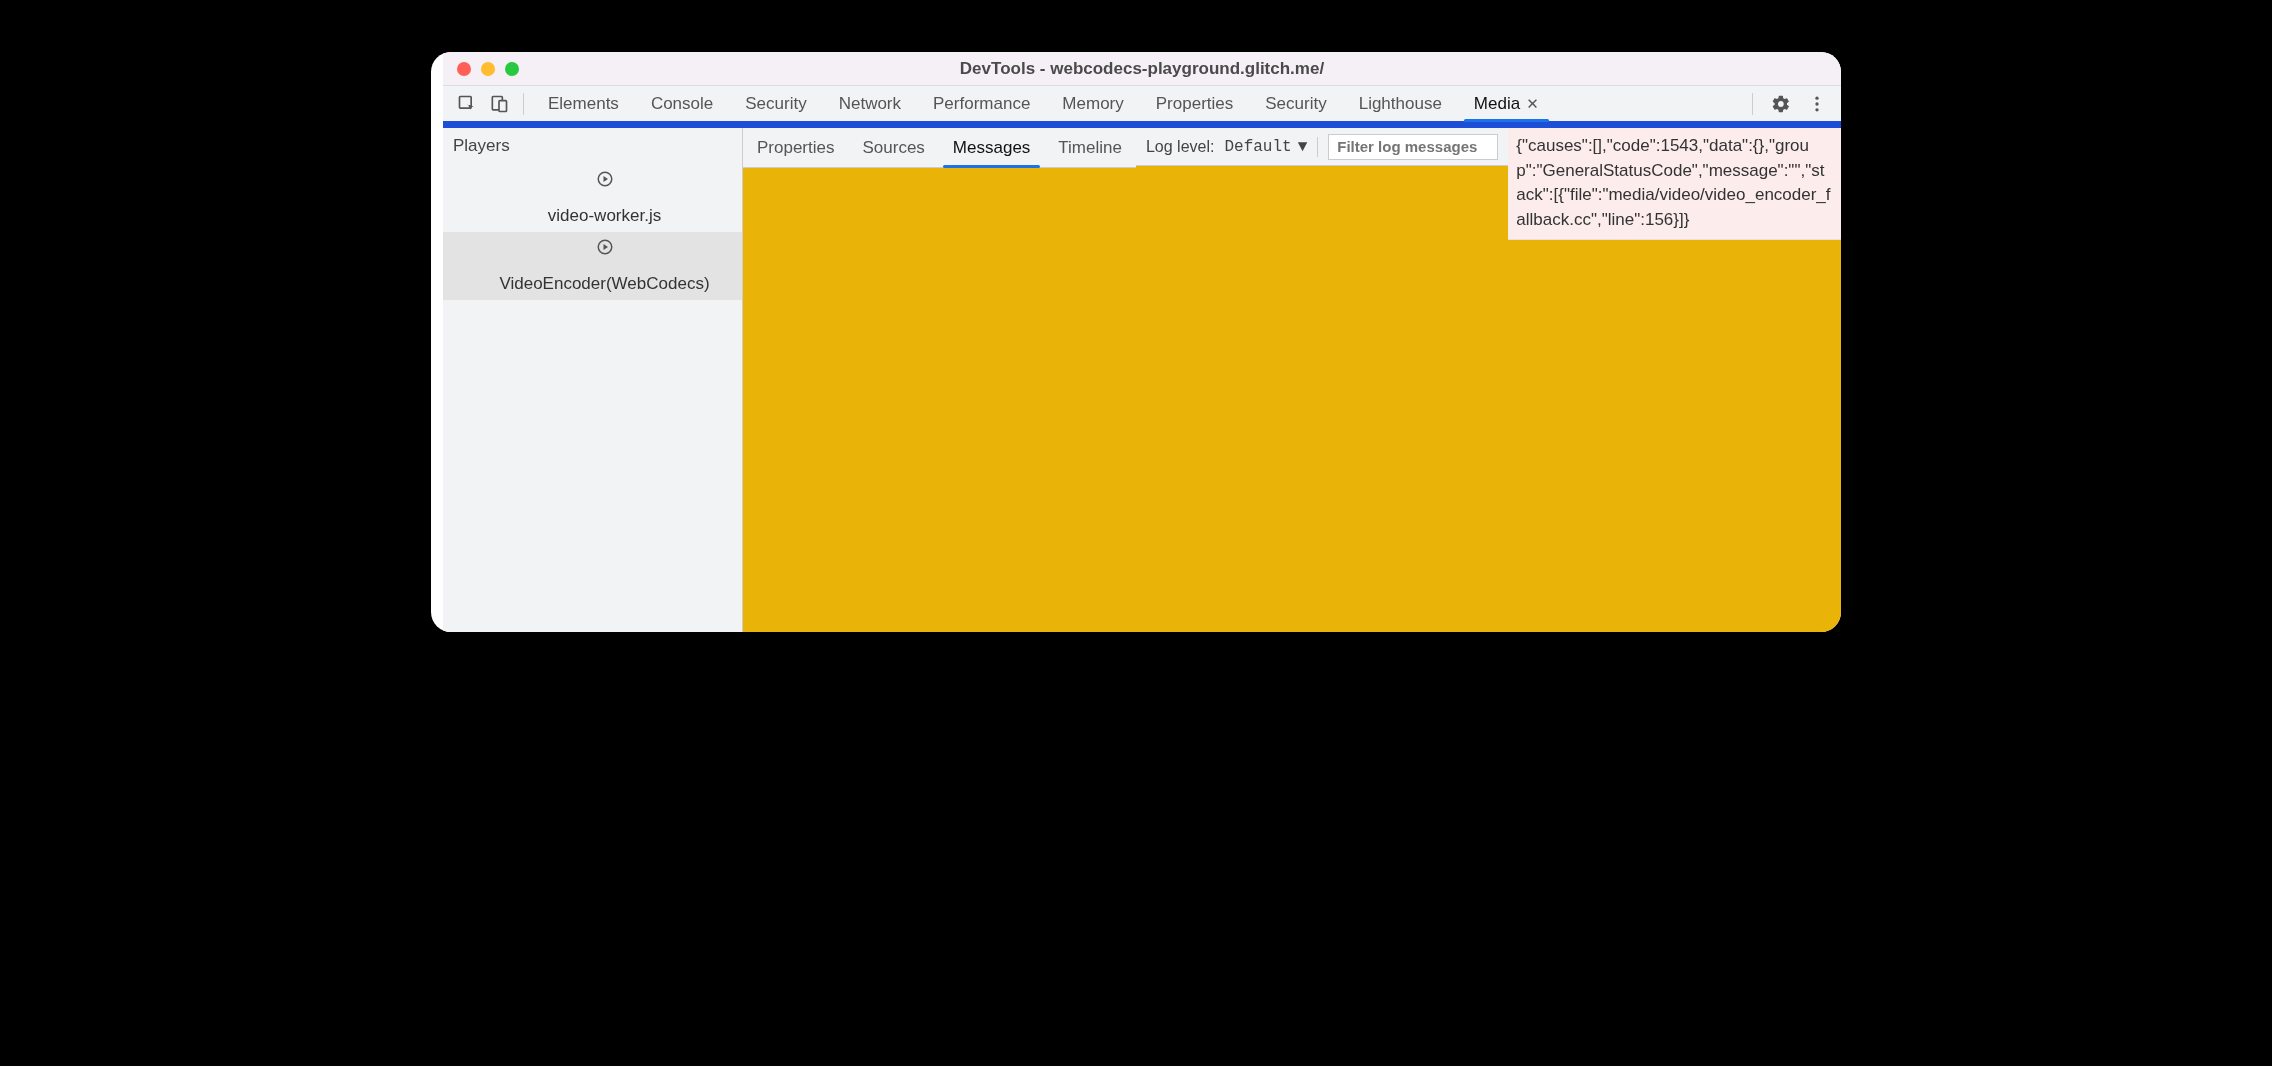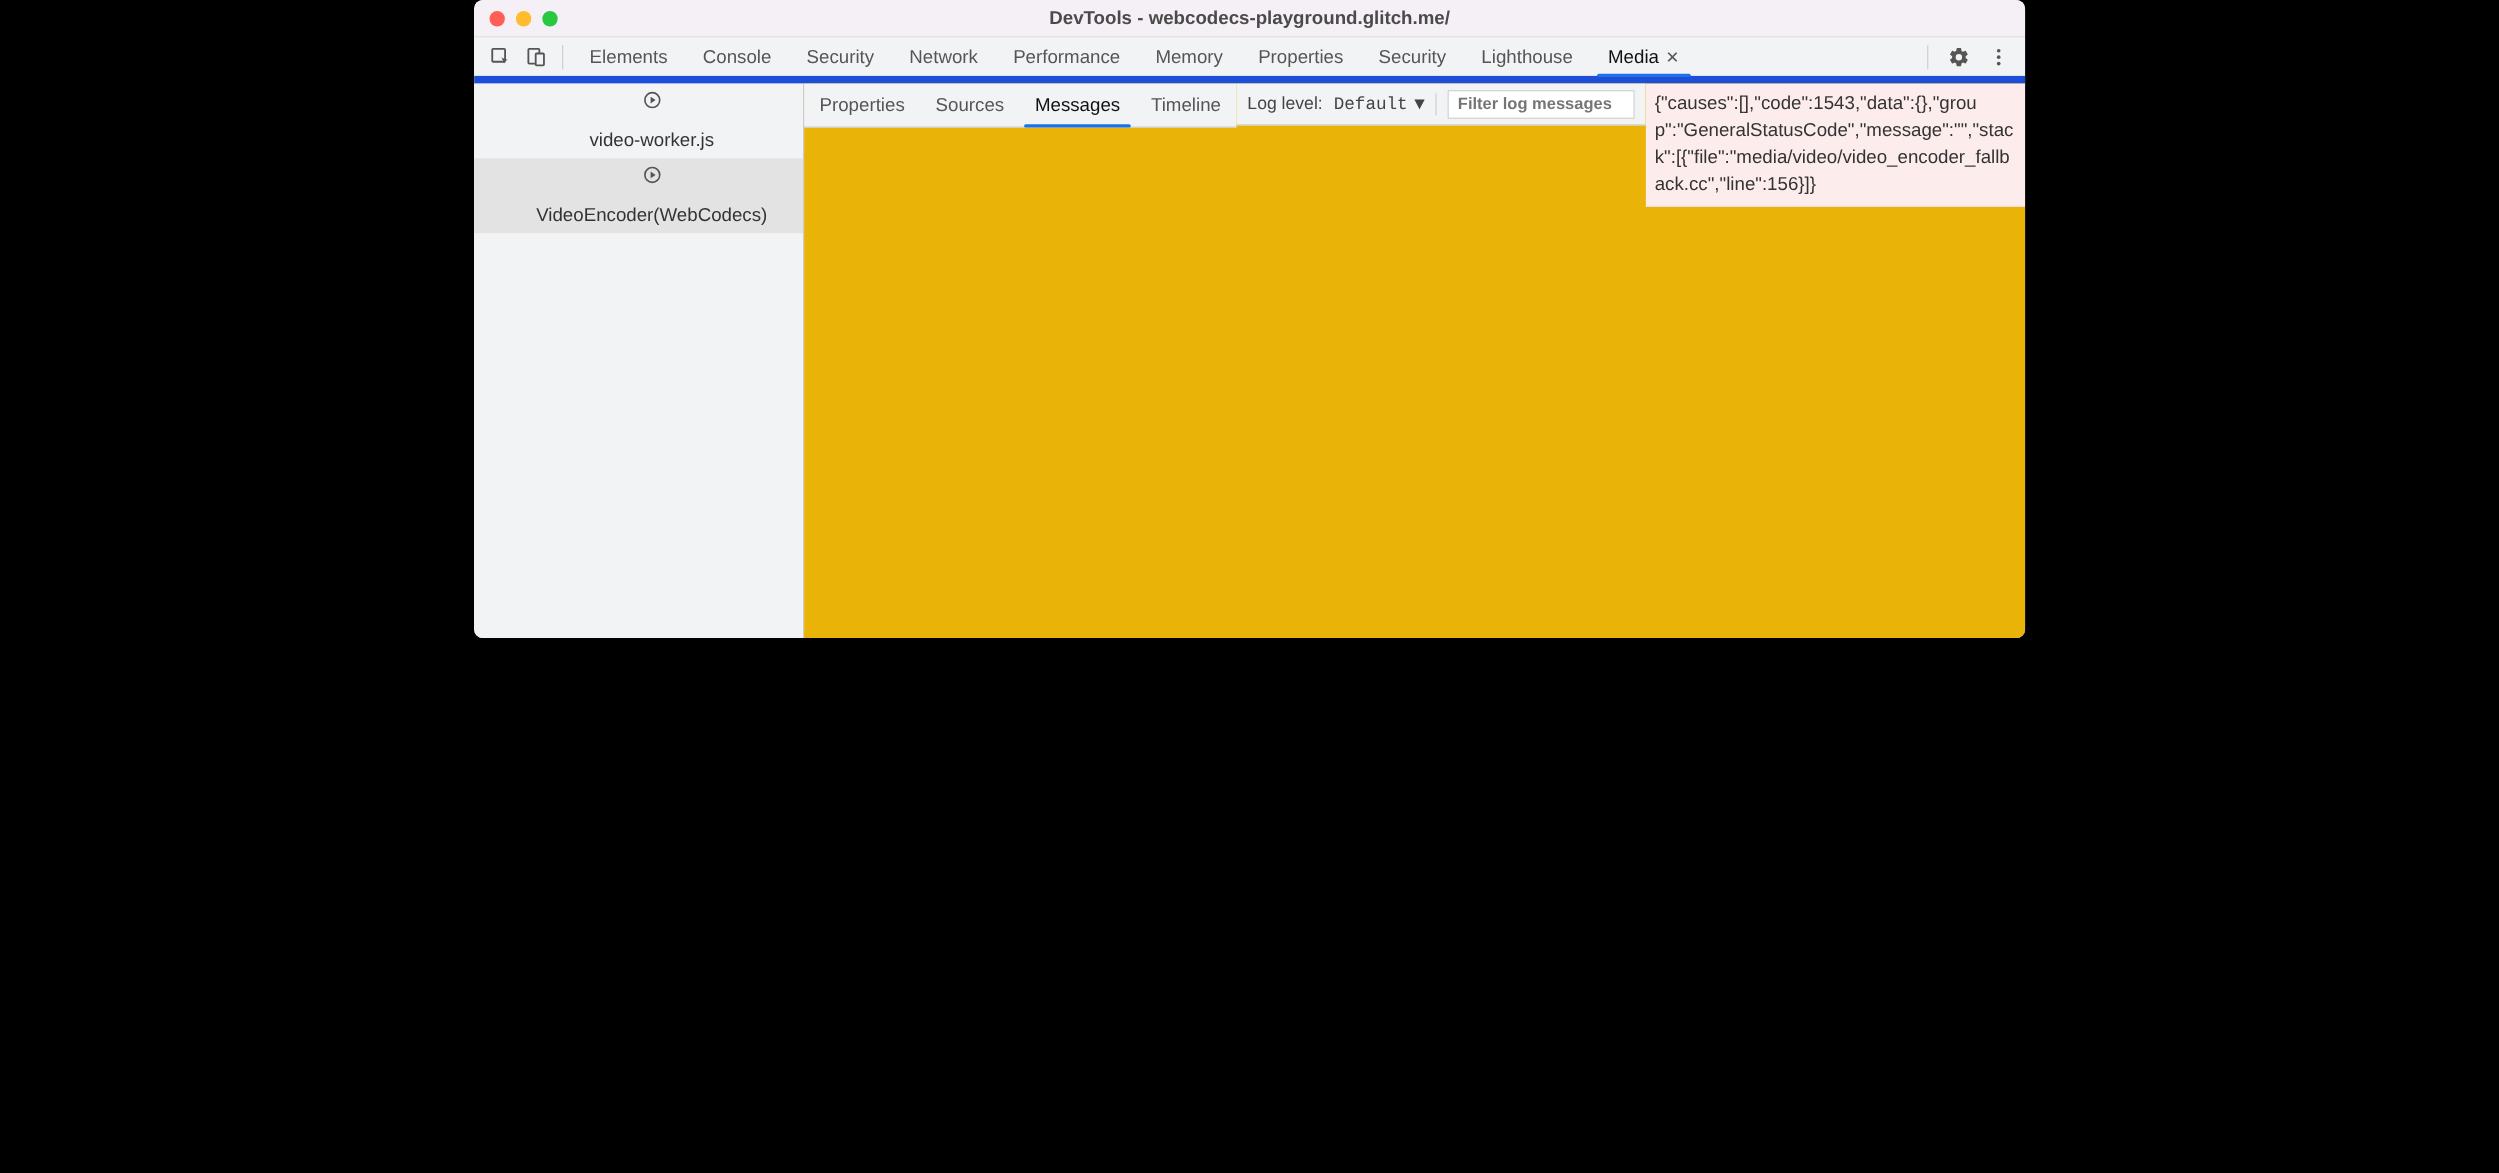--- a/index.html
+++ b/index.html
@@ -9,24 +9,26 @@
     font-size: 18px;
     color: #333;
     width: 2272px;
     height: 1066px;
     display: flex;
     align-items: flex-start;
     justify-content: center;
   }
   .window {
     width: 1410px;
+    margin-top: 52px;
     background: #fff;
-    border-radius: 8px;
+    border-radius: 20px;
     overflow: hidden;
     box-shadow: 0 10px 40px rgba(0,0,0,.5);
+    padding-left: 12px;
   }
   .titlebar {
     height: 34px;
     background: #f5f0f5;
     border-bottom: 1px solid #ddd;
     display: flex;
     align-items: center;
     position: relative;
   }
   .traffic {
@@ -294,20 +296,21 @@
             <circle cx="12" cy="12" r="2"></circle>
             <circle cx="12" cy="19" r="2"></circle>
         </svg>
       </div>
     </div>
   </div>
 
   <div class="body">
 
     <div class="sidebar">
+      <div class="section-title">Players</div>
 
       <div class="player">
         <span class="play-icon">
           <svg viewBox="0 0 24 24" width="18" height="18" fill="none" stroke="currentColor" stroke-width="2">
             <circle cx="12" cy="12" r="9"></circle>
               <path d="M10 8l6 4-6 4z" fill="currentColor" stroke="none"></path>
           </svg>
         </span>
         <span>video-worker.js</span>
       </div>

